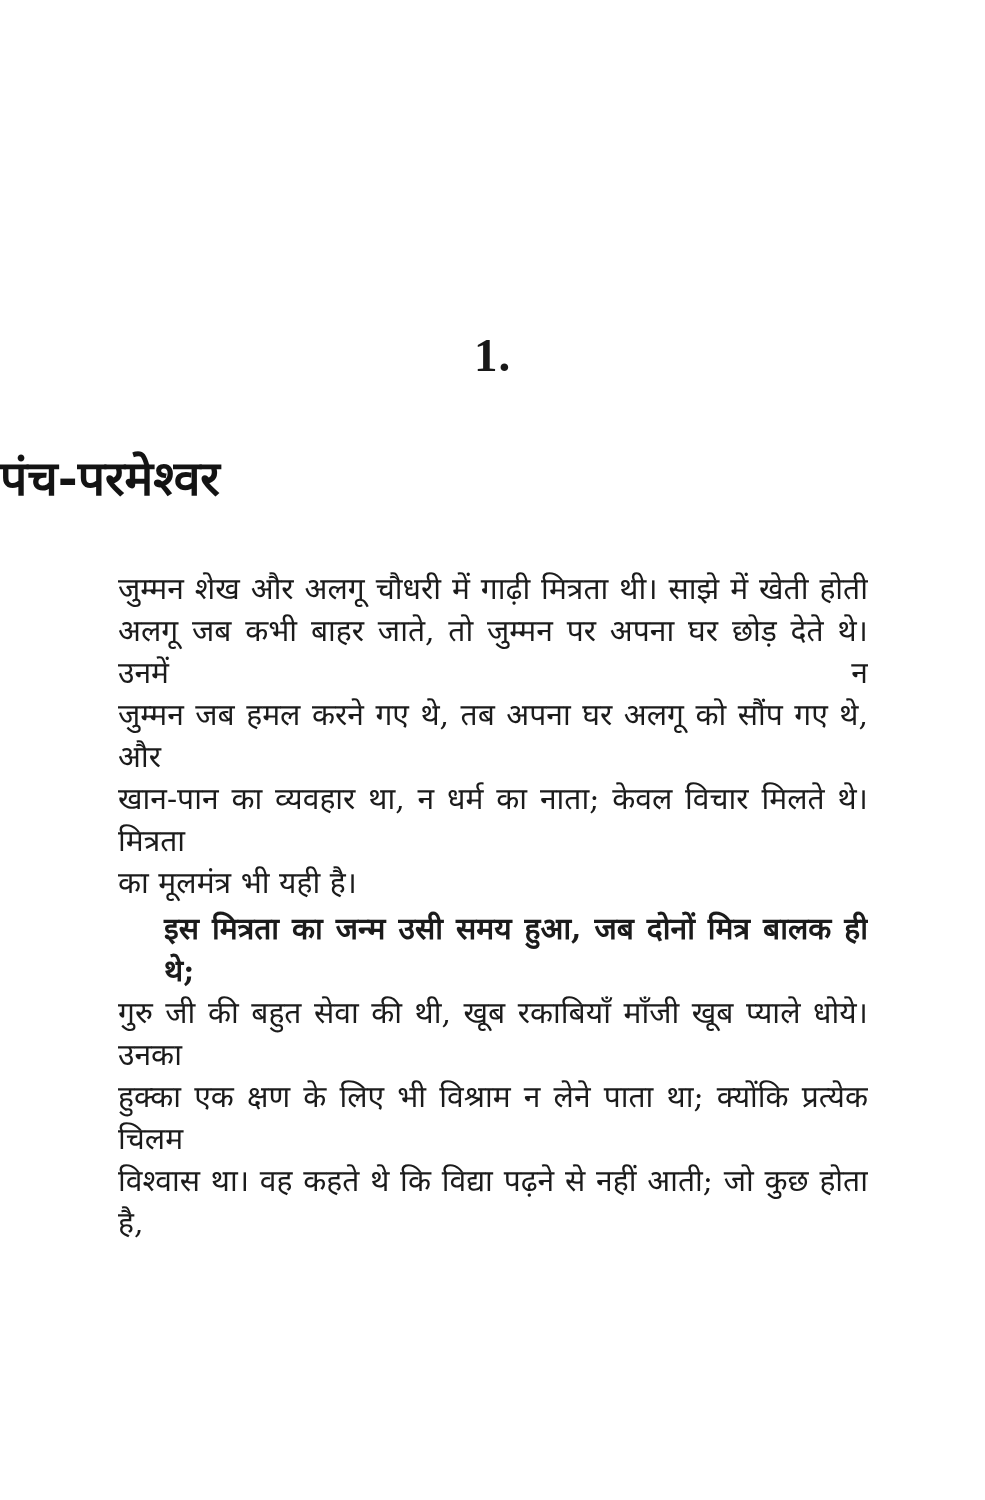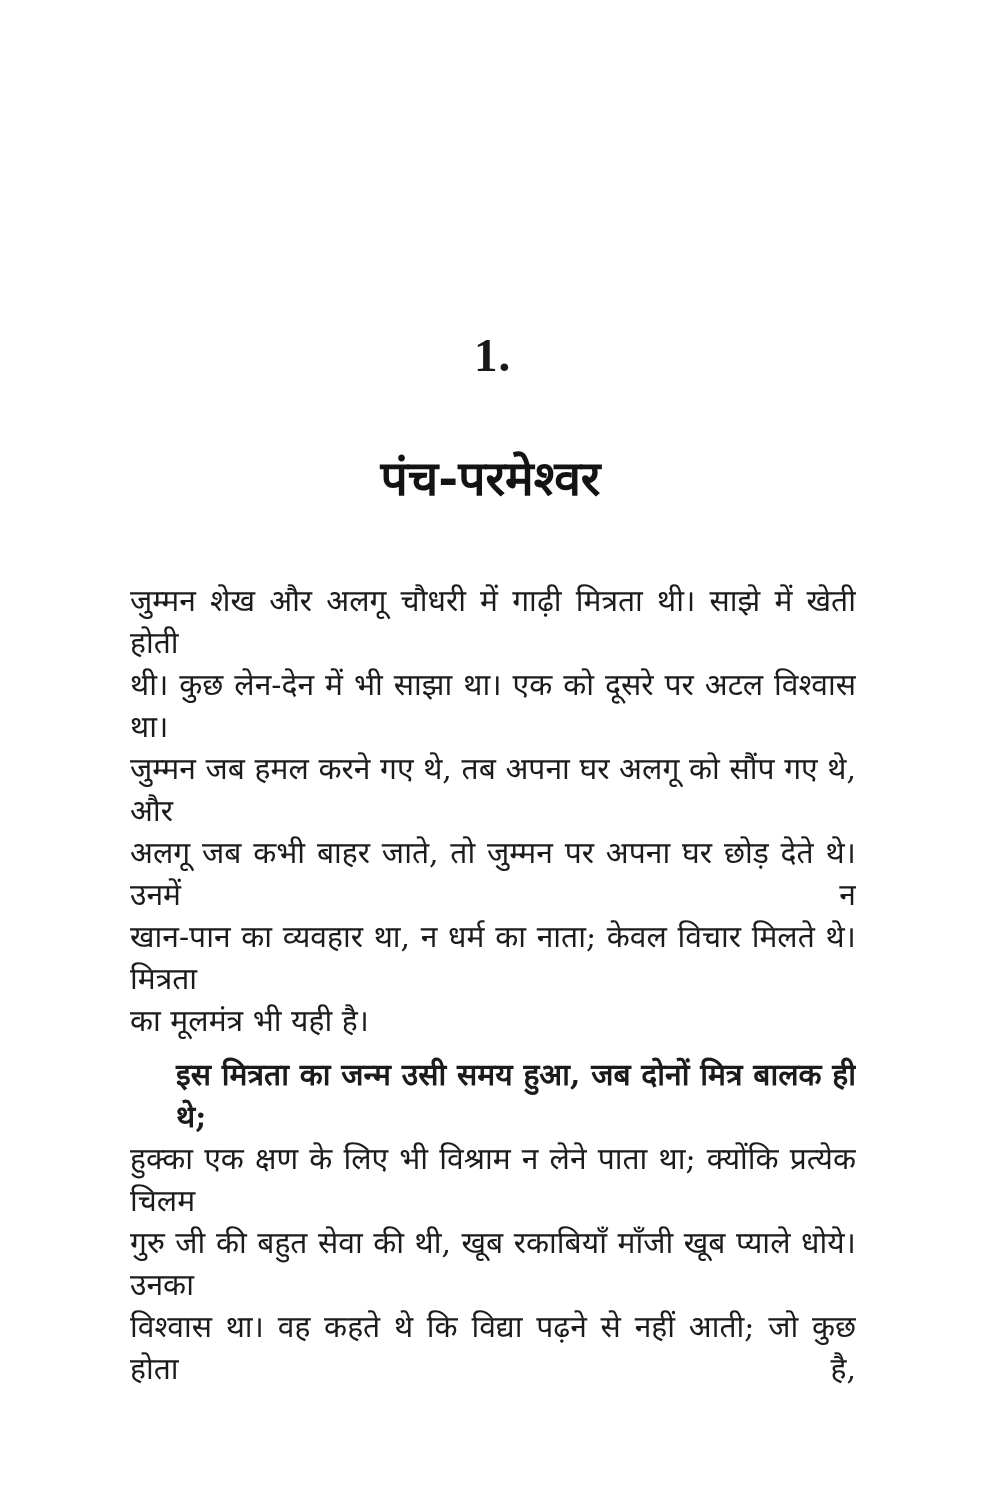--- a/index.html
+++ b/index.html
@@ -28,37 +28,36 @@
     font-weight: 700;
     letter-spacing: 1px;
     color: #181818;
   }
   .chapter-title {
     position: absolute;
     left: 0;
     right: 4px;
     top: 448px;
     margin: 0;
-    text-align: center;
     font-size: 48px;
     line-height: 60px;
     font-weight: 700;
     color: #131313;
   }
   .body-text {
     position: absolute;
     left: 118px;
     top: 568px;
     width: 750px;
     font-size: 30px;
     line-height: 42px;
     color: #1b1b1b;
   }
   .para {
-    margin: 12px;
+    margin: 0;
   }
   .para + .para {
     margin-top: 4px;
   }
   .line {
     width: 100%;
     text-align: justify;
     text-align-last: justify;
     -moz-text-align-last: justify;
     text-justify: inter-word;
@@ -78,26 +77,25 @@
 </style>
 </head>
 <body>
 
 <div class="page">
   <div class="chapter-number">1.</div>
   <h1 class="chapter-title">पंच-परमेश्वर</h1>
   <div class="body-text">
       <div class="para">
         <div class="line">जुम्मन शेख और अलगू चौधरी में गाढ़ी मित्रता थी। साझे में खेती होती</div>
-        <div class="line">थी। कुछ लेन-देन में भी साझा था। एक को दूसरे पर अटल विश्वास था।</div>
+        <div class="line">अलगू जब कभी बाहर जाते, तो जुम्मन पर अपना घर छोड़ देते थे। उनमें न</div>
         <div class="line">जुम्मन जब हमल करने गए थे, तब अपना घर अलगू को सौंप गए थे, और</div>
-        <div class="line">अलगू जब कभी बाहर जाते, तो जुम्मन पर अपना घर छोड़ देते थे। उनमें न</div>
         <div class="line">खान-पान का व्यवहार था, न धर्म का नाता; केवल विचार मिलते थे। मित्रता</div>
         <div class="line no-justify">का मूलमंत्र भी यही है।</div>
       </div>
       <div class="para">
         <div class="line indent">इस मित्रता का जन्म उसी समय हुआ, जब दोनों मित्र बालक ही थे;</div>
+        <div class="line">गुरु जी की बहुत सेवा की थी, खूब रकाबियाँ माँजी खूब प्याले धोये। उनका</div>
         <div class="line">हुक्का एक क्षण के लिए भी विश्राम न लेने पाता था; क्योंकि प्रत्येक चिलम</div>
-        <div class="line">गुरु जी की बहुत सेवा की थी, खूब रकाबियाँ माँजी खूब प्याले धोये। उनका</div>
         <div class="line">विश्वास था। वह कहते थे कि विद्या पढ़ने से नहीं आती; जो कुछ होता है,</div>
       </div>
     </div>
 </div>
 
 </body></html>

